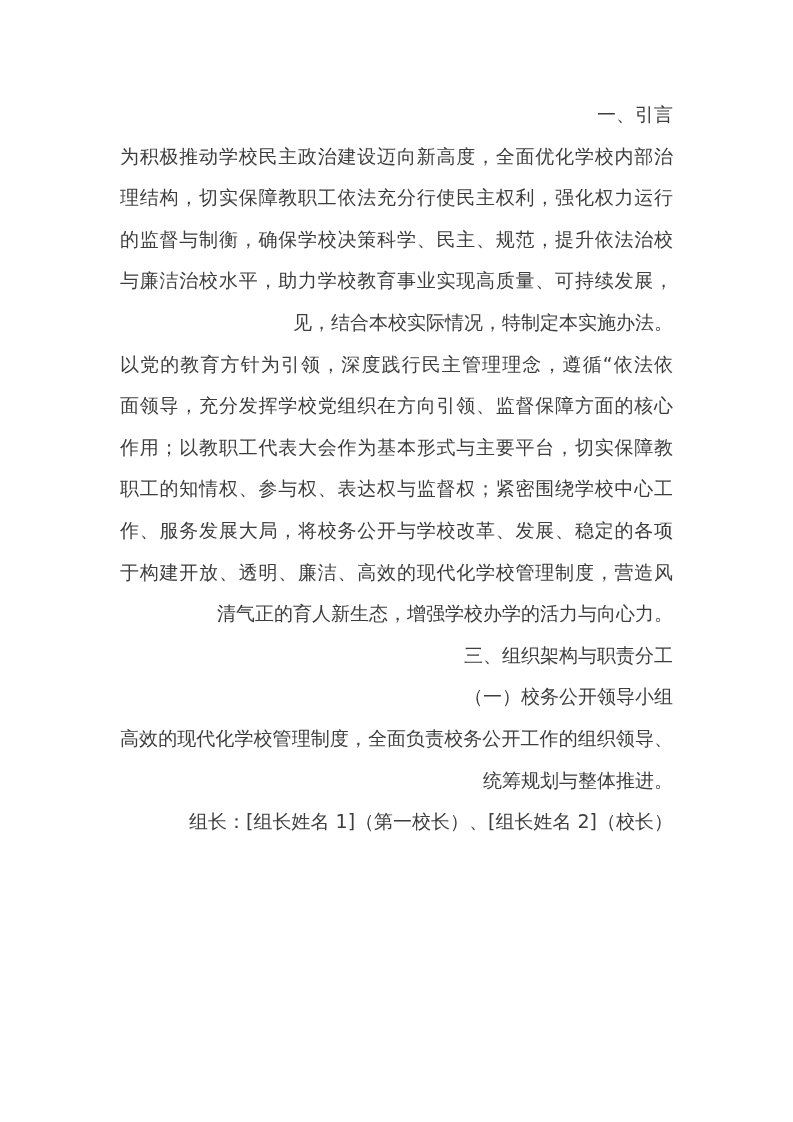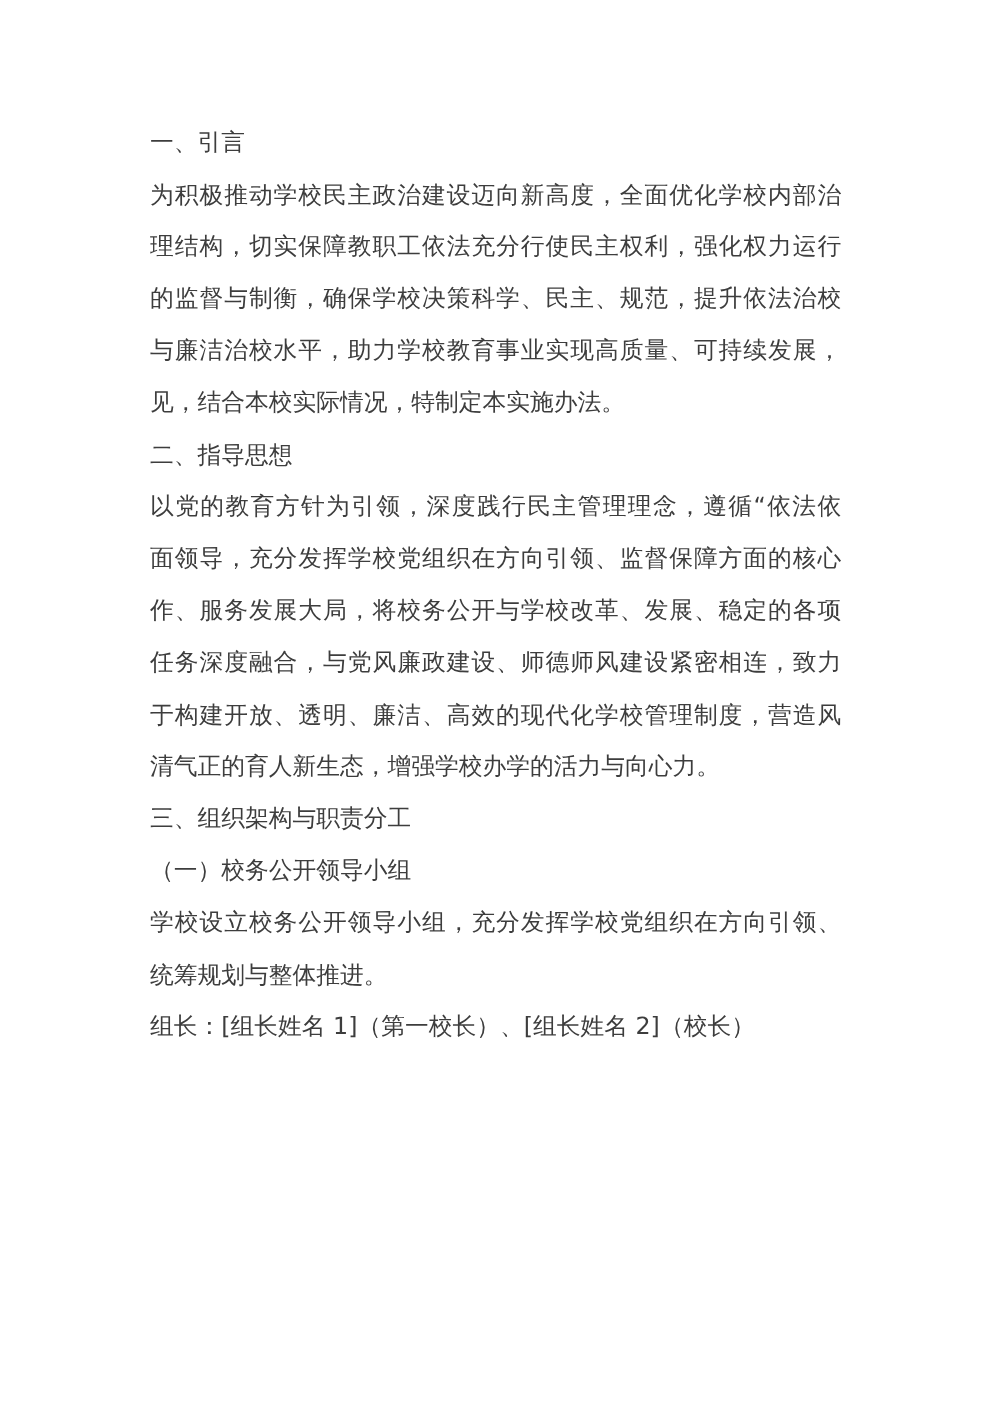--- a/index.html
+++ b/index.html
@@ -24,21 +24,21 @@
     font-size: 19px;
     font-weight: 400;
   }
   .block {
     margin: 0;
     padding: 0;
   }
   .line {
     height: 41.6px;
     line-height: 41.6px;
-    text-align: left;
+    text-align: right;
     white-space: normal;
     overflow: hidden;
   }
   
   .line.fill {
     text-align: justify;
     text-align-last: justify;
     text-justify: inter-ideograph;
   }
 </style>
@@ -50,38 +50,36 @@
       <div class="block heading">
         <div class="line">一、引言</div>
       </div>
       <div class="block paragraph">
         <div class="line fill">为积极推动学校民主政治建设迈向新高度，全面优化学校内部治</div>
         <div class="line fill">理结构，切实保障教职工依法充分行使民主权利，强化权力运行</div>
         <div class="line fill">的监督与制衡，确保学校决策科学、民主、规范，提升依法治校</div>
         <div class="line fill">与廉洁治校水平，助力学校教育事业实现高质量、可持续发展，</div>
         <div class="line">见，结合本校实际情况，特制定本实施办法。</div>
       </div>
-      <div class="block heading">
-        <div class="line">二、指导思想</div>
-      </div>
       <div class="block paragraph">
         <div class="line fill">以党的教育方针为引领，深度践行民主管理理念，遵循“依法依</div>
         <div class="line fill">面领导，充分发挥学校党组织在方向引领、监督保障方面的核心</div>
+        <div class="line fill">作用；以教职工代表大会作为基本形式与主要平台，切实保障教</div>
+        <div class="line fill">职工的知情权、参与权、表达权与监督权；紧密围绕学校中心工</div>
         <div class="line fill">作、服务发展大局，将校务公开与学校改革、发展、稳定的各项</div>
-        <div class="line fill">任务深度融合，与党风廉政建设、师德师风建设紧密相连，致力</div>
         <div class="line fill">于构建开放、透明、廉洁、高效的现代化学校管理制度，营造风</div>
         <div class="line">清气正的育人新生态，增强学校办学的活力与向心力。</div>
       </div>
       <div class="block heading">
         <div class="line">三、组织架构与职责分工</div>
       </div>
       <div class="block heading">
         <div class="line">（一）校务公开领导小组</div>
       </div>
       <div class="block paragraph">
-        <div class="line fill">学校设立校务公开领导小组，充分发挥学校党组织在方向引领、</div>
+        <div class="line fill">高效的现代化学校管理制度，全面负责校务公开工作的组织领导、</div>
         <div class="line">统筹规划与整体推进。</div>
       </div>
       <div class="block paragraph">
         <div class="line">组长：[组长姓名 1]（第一校长）、[组长姓名 2]（校长）</div>
       </div>
     </div>
 </div>
 
 </body></html>

